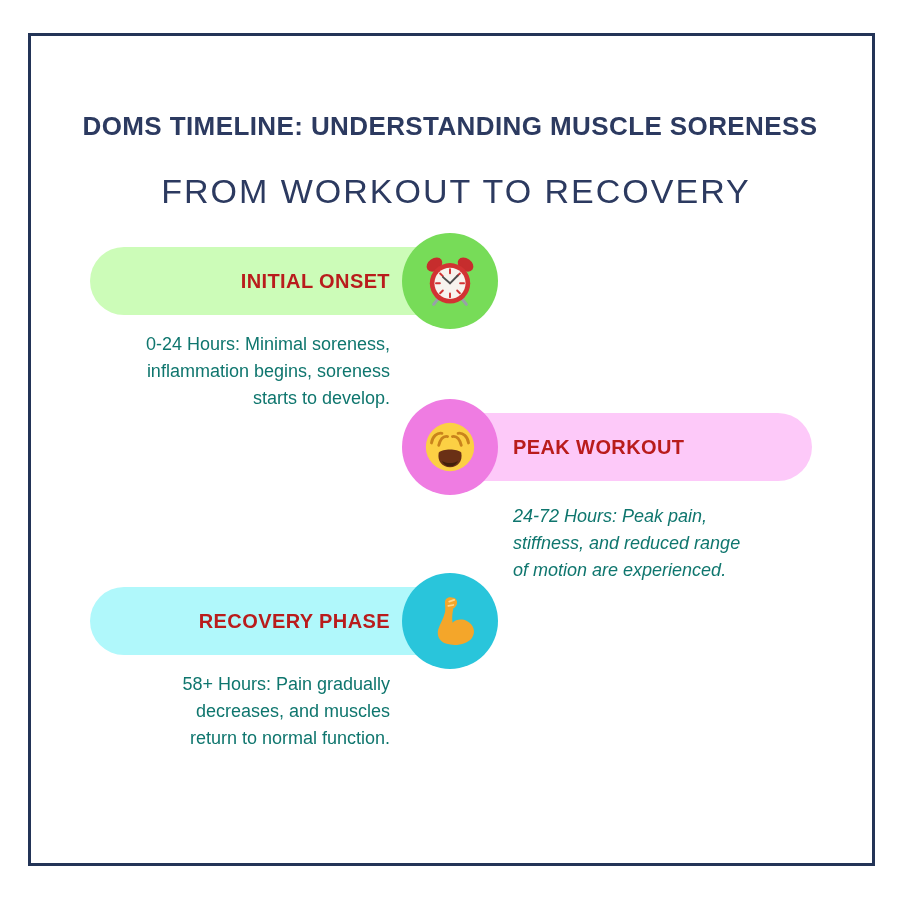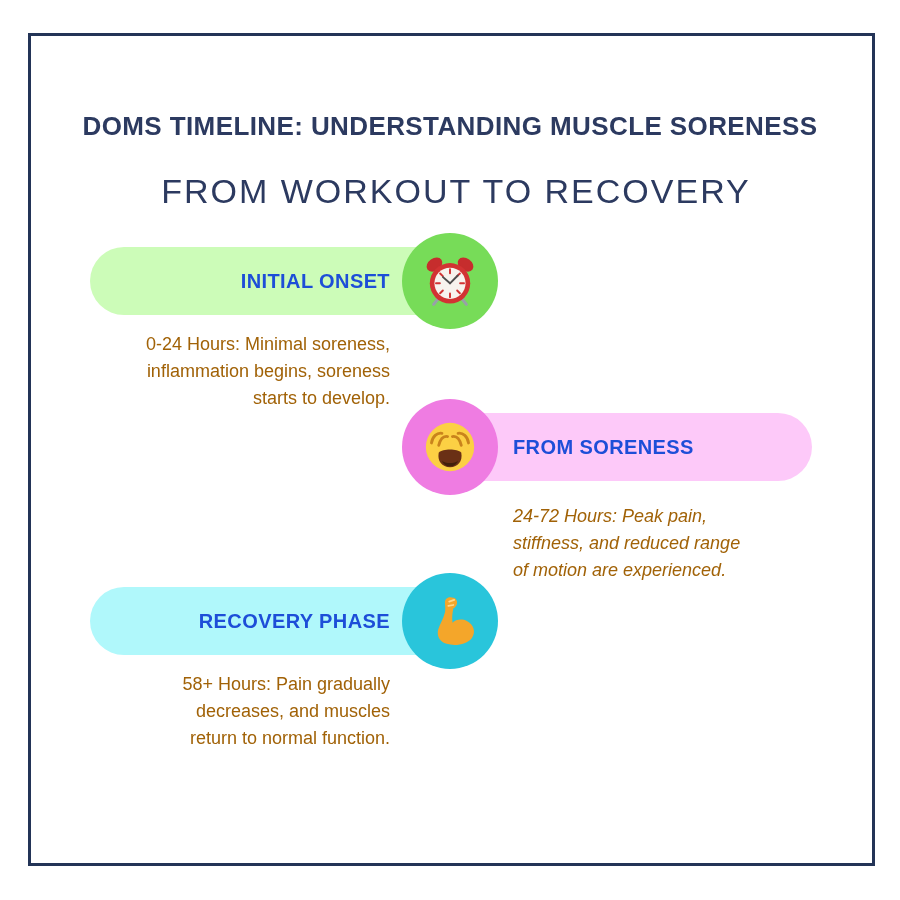--- a/index.html
+++ b/index.html
@@ -16,34 +16,34 @@
     font-size:26px;font-weight:800;letter-spacing:.4px;color:#2c3a60;
   }
   .subtitle{
     position:absolute;top:144px;left:0;right:0;text-align:center;
     font-size:34px;font-weight:400;letter-spacing:2px;color:#2c3a60;margin-left:12px;
   }
   .pill{
     position:absolute;height:68px;border-radius:34px;display:flex;align-items:center;
   }
   .pill-label{
-    font-size:20px;font-weight:800;letter-spacing:.4px;color:#1d4ed8;white-space:nowrap;
+    font-size:20px;font-weight:800;letter-spacing:.4px;color:#b91c1c;white-space:nowrap;
   }
   .pill1{left:90px;top:247px;width:376px;justify-content:flex-end;padding-right:76px;box-sizing:border-box;}
   .pill2{left:440px;top:413px;width:372px;justify-content:flex-start;padding-left:73px;box-sizing:border-box;}
   .pill3{left:90px;top:587px;width:376px;justify-content:flex-end;padding-right:76px;box-sizing:border-box;}
   .badge{
     position:absolute;width:96px;height:96px;border-radius:50%;
     display:flex;align-items:center;justify-content:center;z-index:2;
   }
   .badge1{left:402px;top:233px;}
   .badge2{left:402px;top:399px;}
   .badge3{left:402px;top:573px;}
   .desc{
-    position:absolute;font-size:18px;line-height:27px;color:#a16207;
+    position:absolute;font-size:18px;line-height:27px;color:#0f766e;
     white-space:pre-line;margin:0;
   }
   .desc1{left:108px;top:331px;width:282px;text-align:right;}
   .desc2{left:513px;top:503px;width:280px;text-align:left;font-style:italic;}
   .desc3{left:108px;top:671px;width:282px;text-align:right;}
 </style>
 </head>
 <body>
 
 <div class="frame"></div>
@@ -76,21 +76,21 @@
       <line x1="36" y1="39" x2="46" y2="29"></line>
       <line x1="36" y1="39" x2="27" y2="31"></line>
     </g>
   </svg>
 </div>
 <p class="desc desc1">0-24 Hours: Minimal soreness,
 inflammation begins, soreness
 starts to develop.</p>
 
 <div class="pill pill2" style="background-color: rgb(253, 201, 249);">
-  <span class="pill-label">FROM SORENESS</span>
+  <span class="pill-label">PEAK WORKOUT</span>
 </div>
 <div class="badge badge2" style="background-color: rgb(239, 124, 226);">
   <svg viewBox="0 0 72 72" width="58" height="58" aria-hidden="true">
     <circle cx="36" cy="36" r="30" fill="#fcd044"></circle>
     <g stroke="#c9841c" stroke-width="3.5" fill="none" stroke-linecap="round">
       <path d="M13 31 C14 23 20 18 26 19"></path>
       <path d="M22 34 C24 26 28 22 33 23"></path>
       <path d="M59 31 C58 23 52 18 46 19"></path>
       <path d="M50 34 C48 26 44 22 39 23"></path>
     </g>

